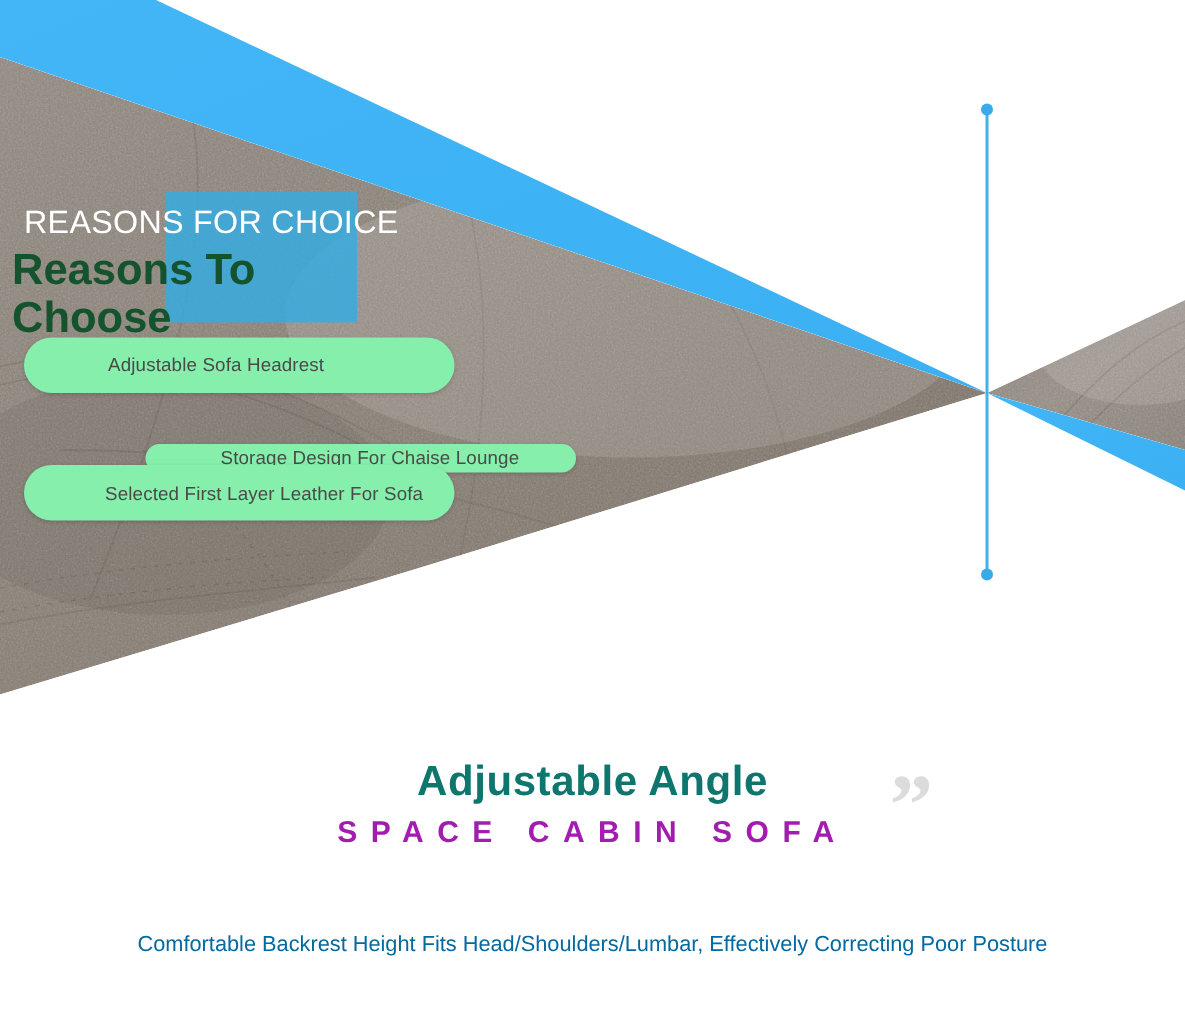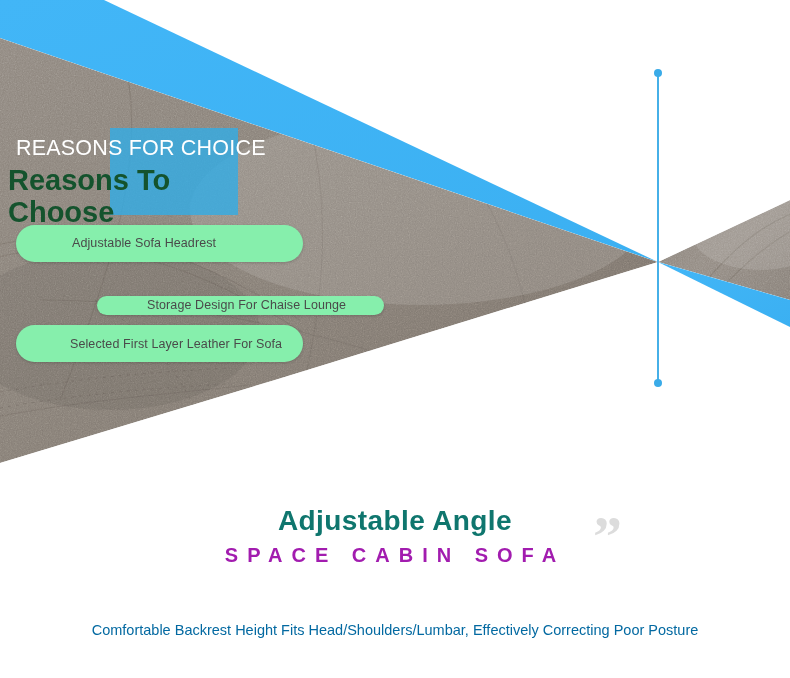--- a/index.html
+++ b/index.html
@@ -81,21 +81,21 @@
     align-items: center;
   }
   .pill span {
     font-size: 12.5px;
     color: #4a4a4a;
     line-height: 1.25;
     letter-spacing: .1px;
   }
   #pill-1 { left: 16px;  top: 225px; width: 287px; height: 37px; padding: 0 14px 0 56px; }
   #pill-2 { left: 97px;  top: 276px; width: 287px; height: 19px; padding: 0 14px 0 50px; margin-top: 20px; }
-  #pill-3 { left: 16px;  top: 325px; width: 287px; height: 37px; padding: 2px 14px 0 54px; }
+  #pill-3 { left: 16px;  top: 310px; width: 287px; height: 37px; padding: 2px 14px 0 54px; }
 
   
   #connector {
     position: absolute;
     left: 657px;
     top: 73px;
     width: 2px;
     height: 310px;
     background: #46b0e8;
   }

